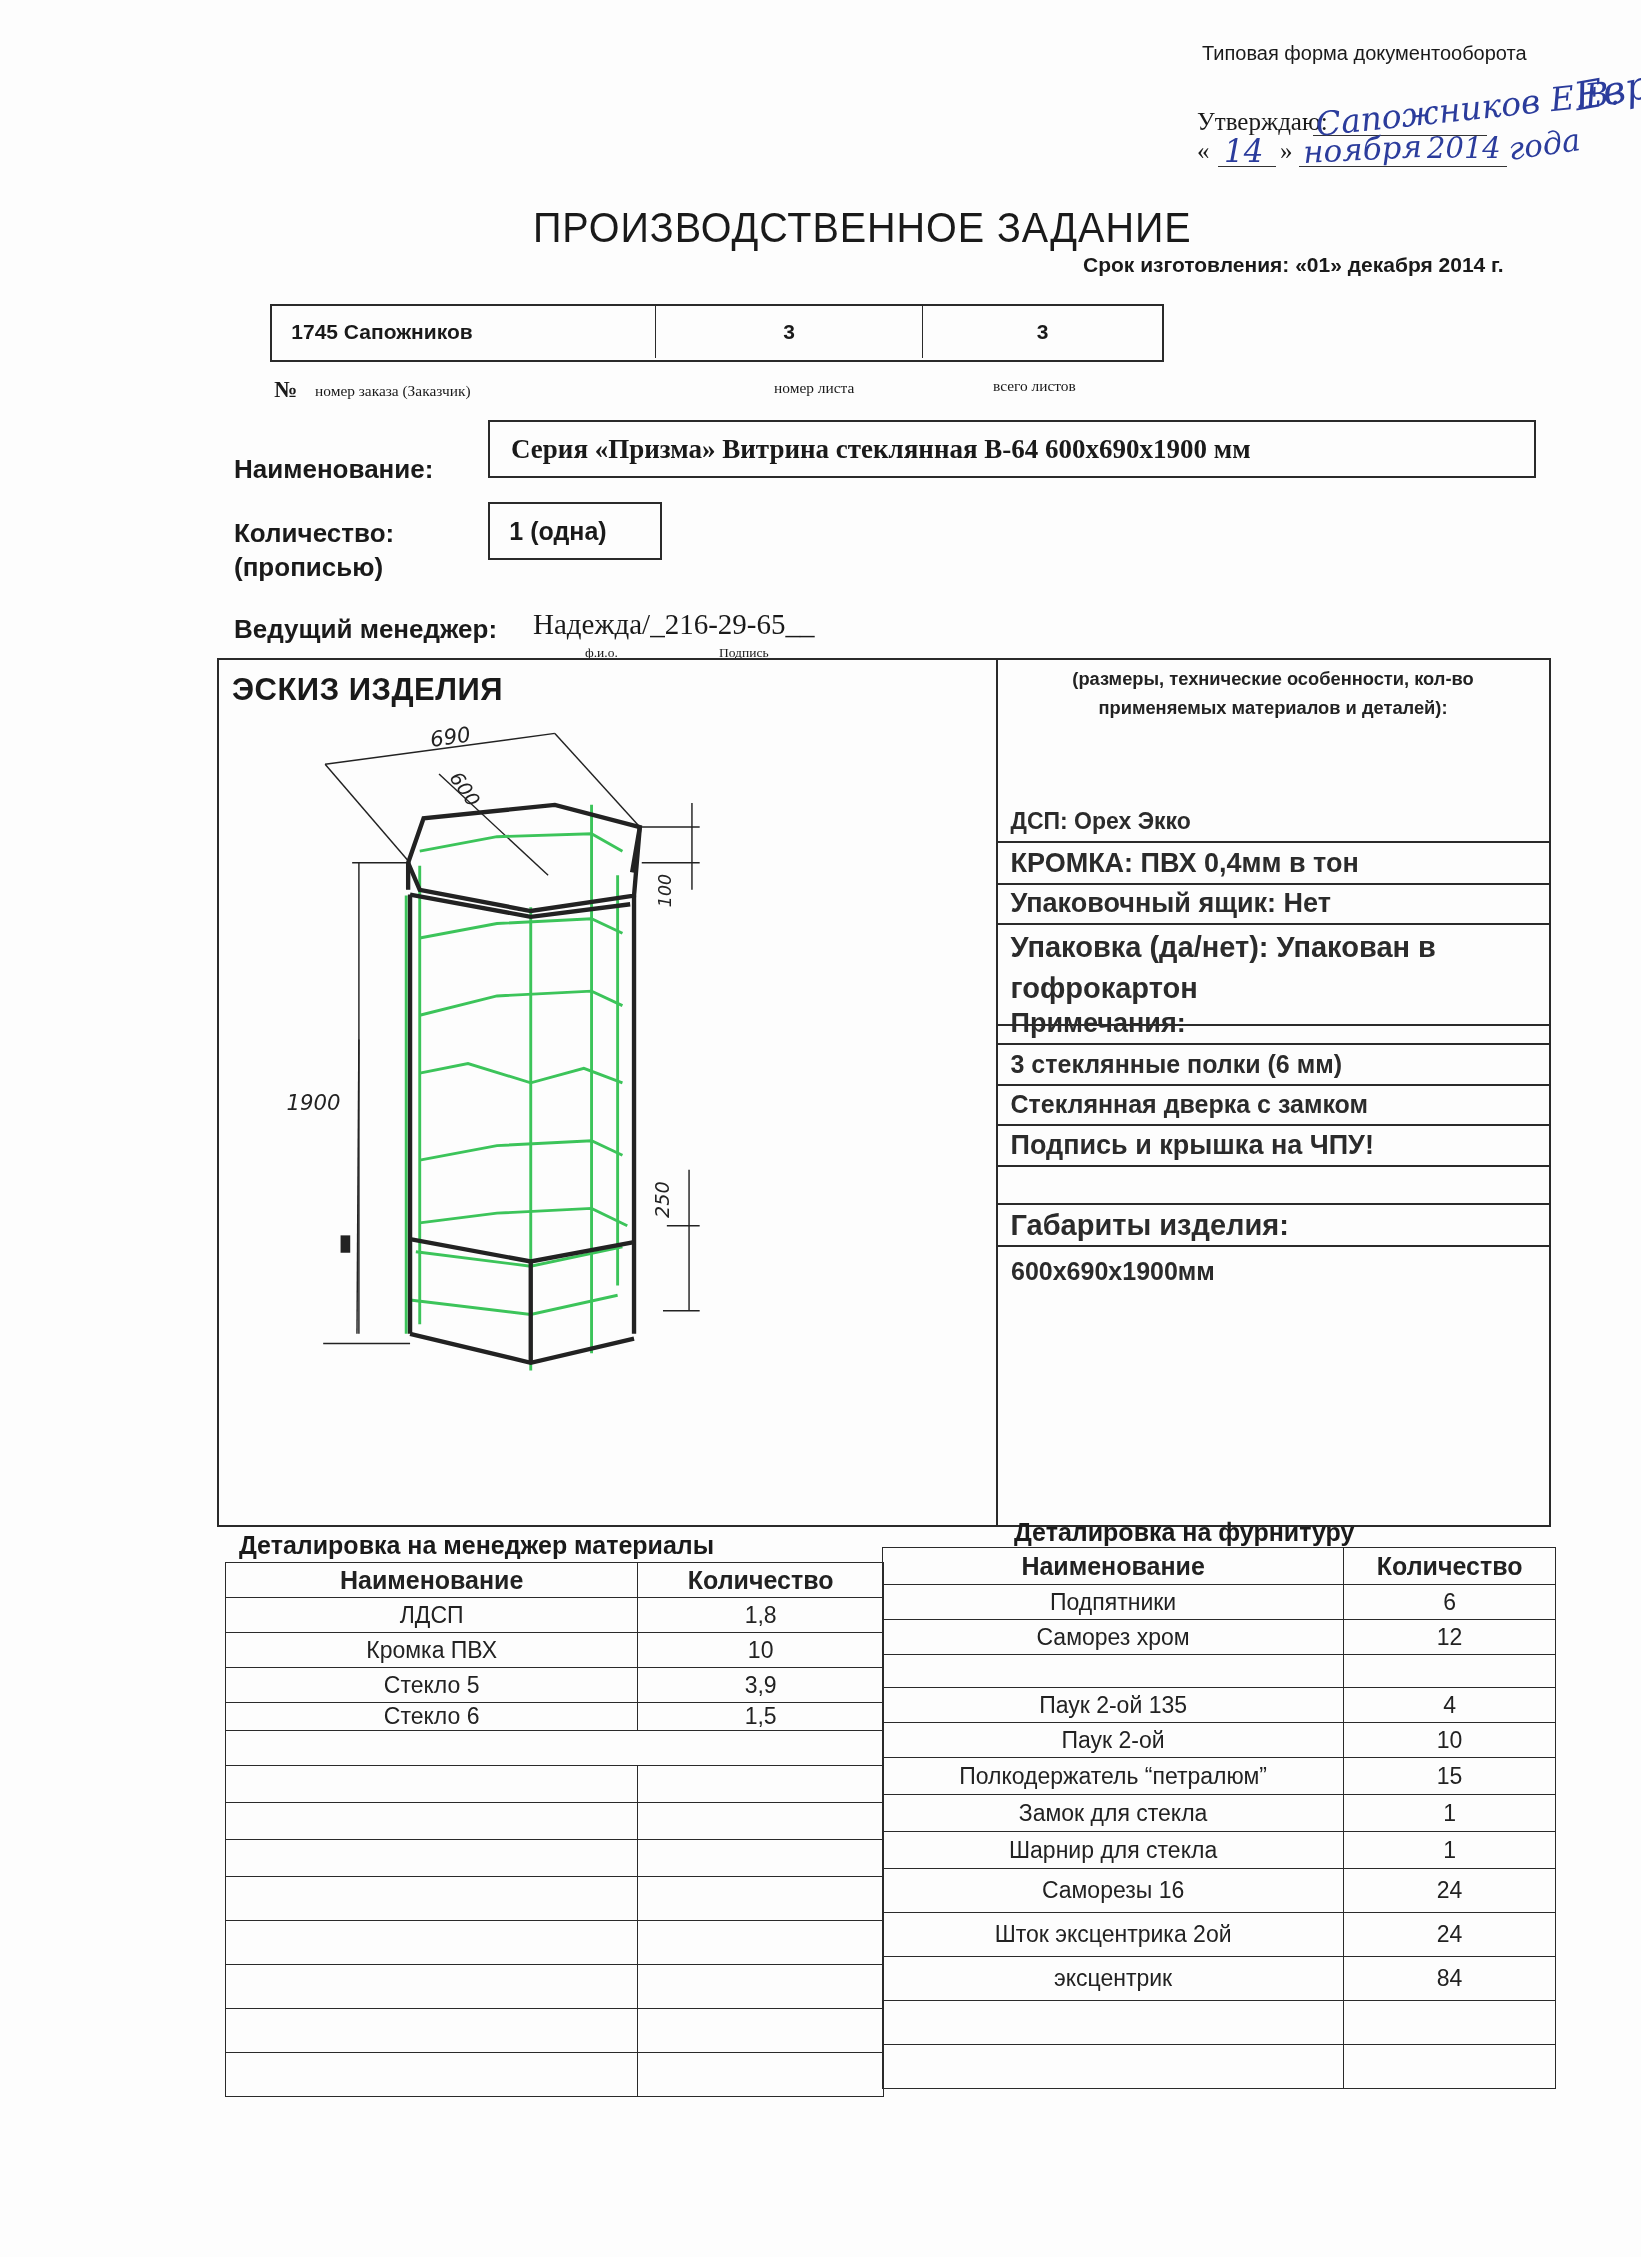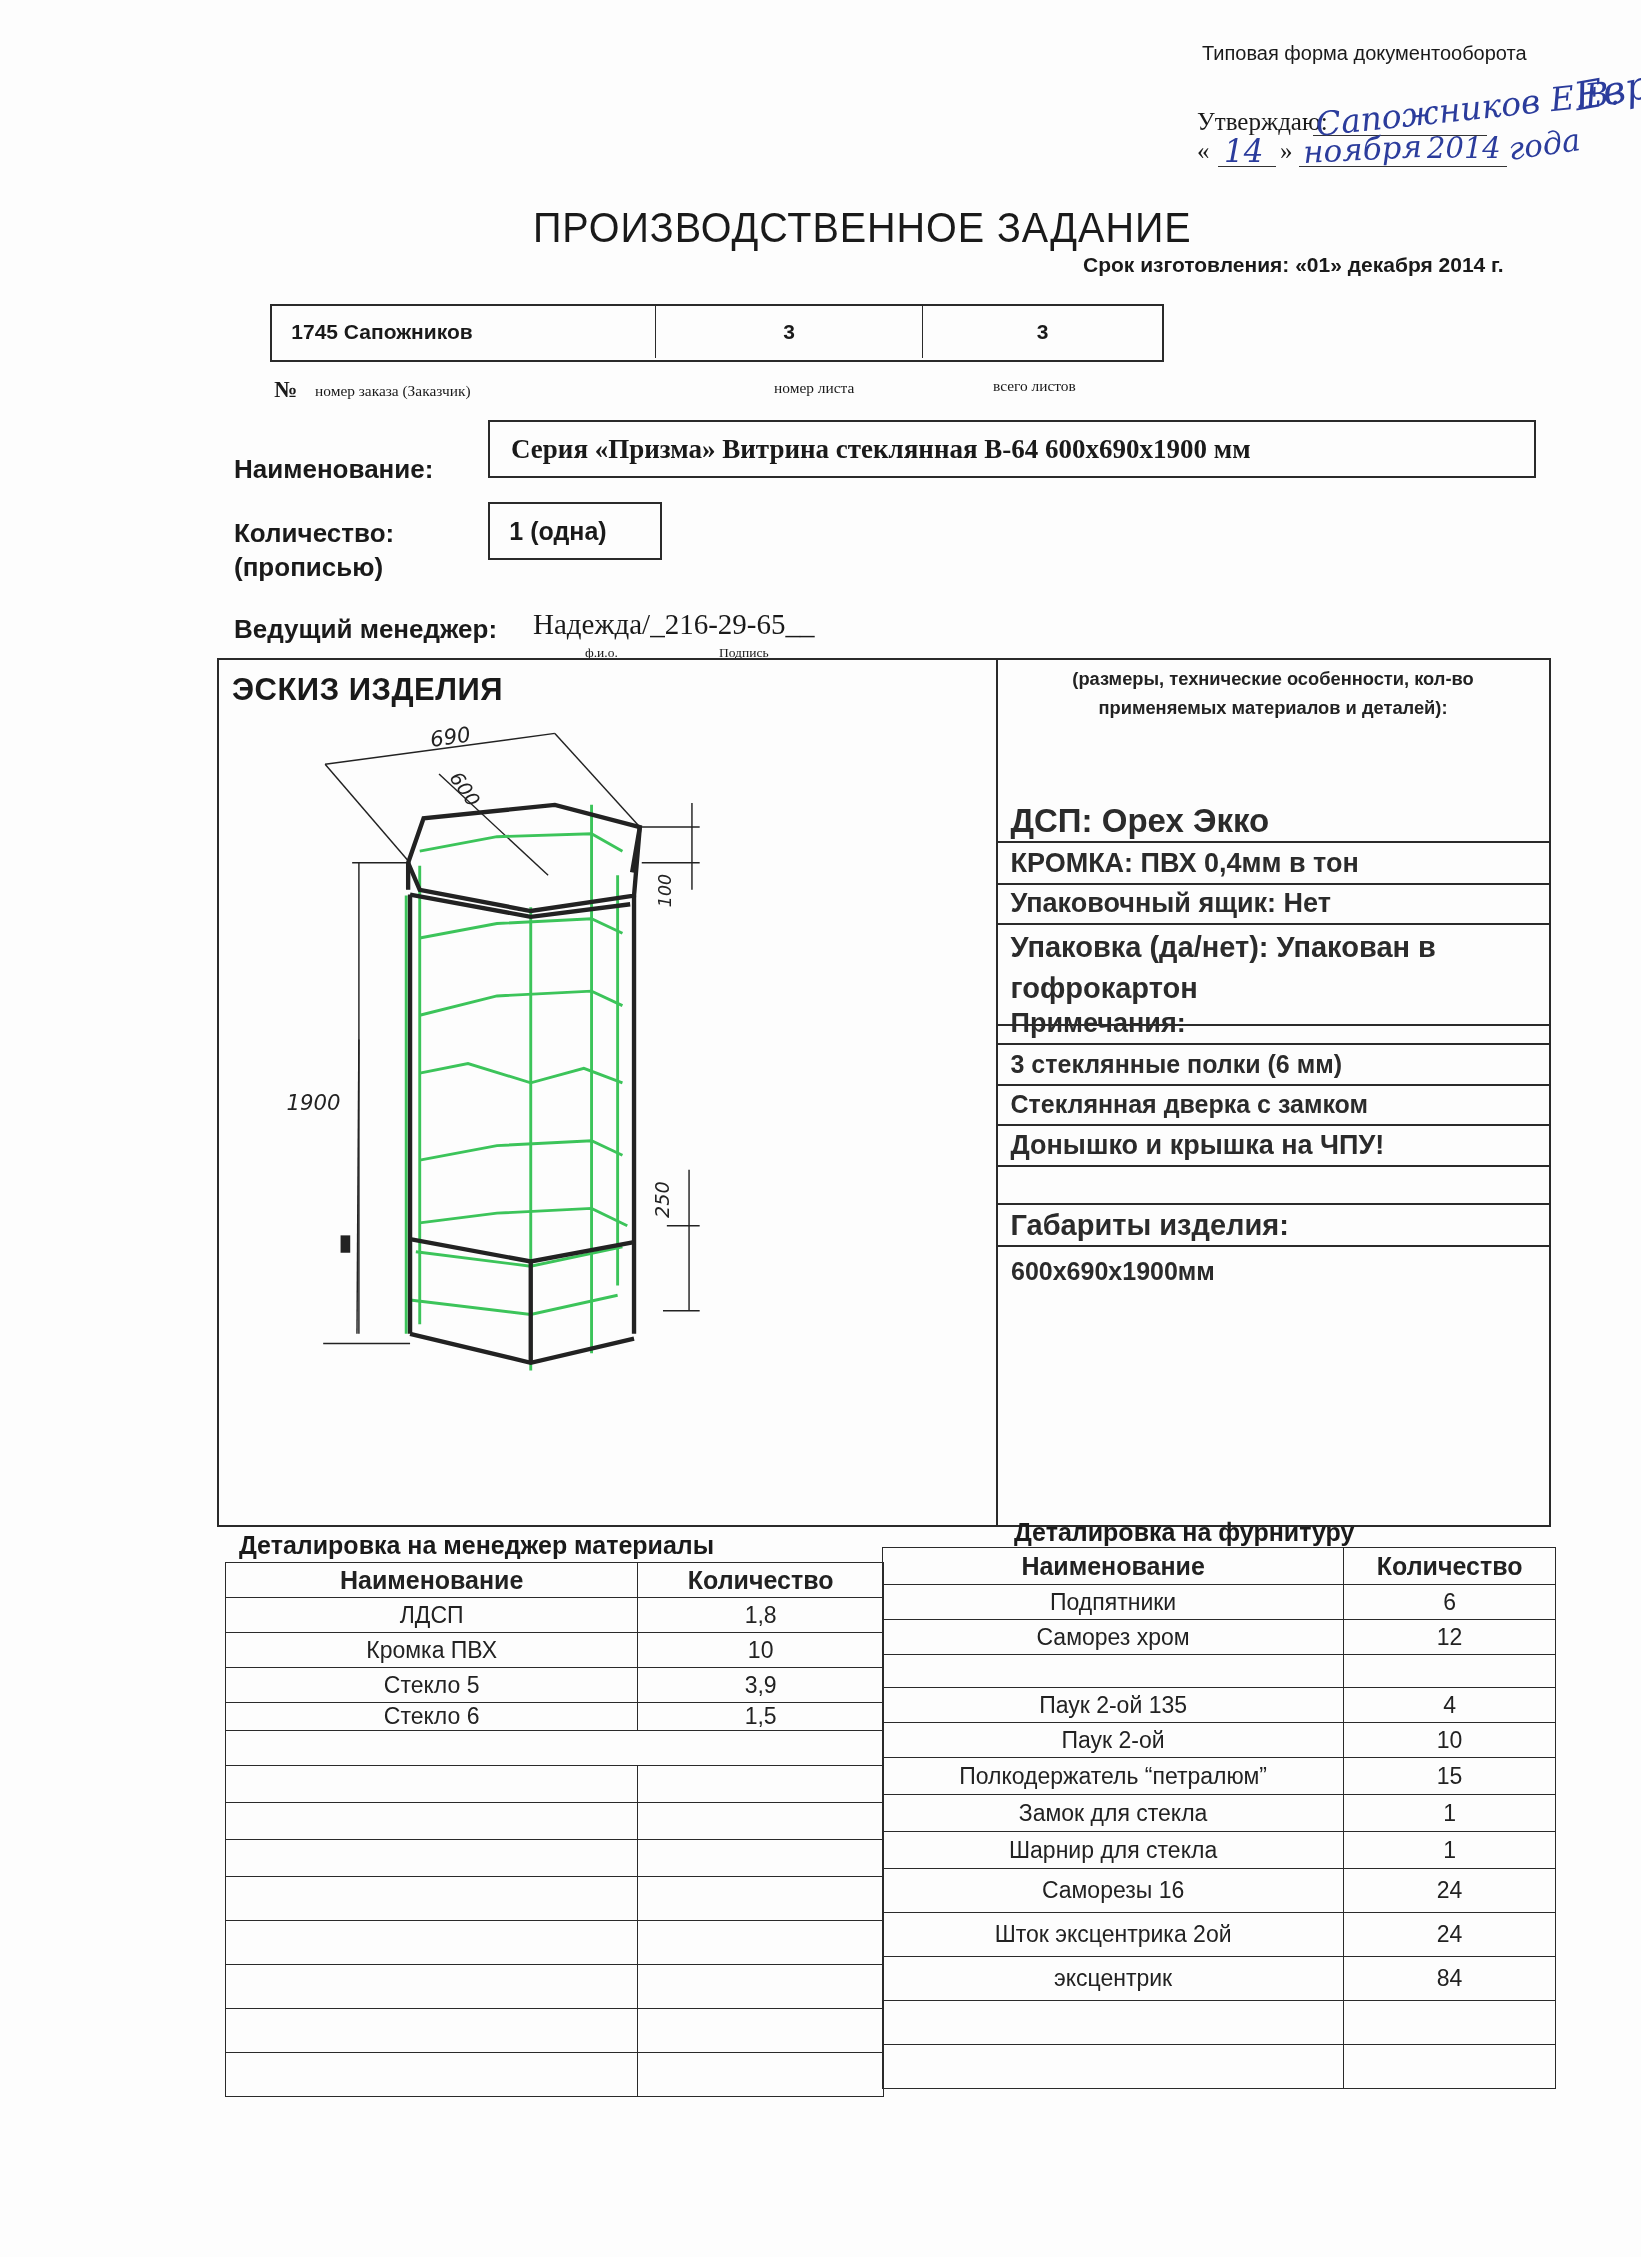--- a/index.html
+++ b/index.html
@@ -122,28 +122,28 @@
   <text x="240" y="124" font-size="20" font-style="italic" font-family="DejaVu Sans, sans-serif" fill="#222" transform="rotate(55 240 124)">600</text>
   <text x="72" y="468" font-size="22" font-style="italic" font-family="DejaVu Sans, sans-serif" fill="#222">1900</text>
   <text x="470" y="258" font-size="18" font-style="italic" font-family="DejaVu Sans, sans-serif" fill="#222" transform="rotate(-90 470 258)">100</text>
   <text x="468" y="580" font-size="20" font-style="italic" font-family="DejaVu Sans, sans-serif" fill="#222" transform="rotate(-90 468 580)">250</text>
 </svg>
 
 <div class="abs b" style="left:997px;top:664px;width:552px;text-align:center;font-size:18.3px;line-height:29px;color:#222;">
   <div>(размеры, технические особенности, кол-во</div>
   <div>применяемых материалов и деталей):</div>
 </div>
-<div class="desc-row" style="top:801px;height:42px;font-size:33px;">ДСП:   Орех Экко</div>
+<div class="desc-row" style="top:801px;height:42px;font-size:23px;">ДСП:   Орех Экко</div>
 <div class="desc-row" style="top:844px;height:41px;font-size:27px;">КРОМКА: ПВХ 0,4мм в тон</div>
 <div class="desc-row" style="top:884px;height:41px;font-size:27px;">Упаковочный ящик:  Нет</div>
 <div class="desc-row" style="top:925px;height:101px;font-size:29px;line-height:41px;align-items:flex-start;padding-top:1.9px;">Упаковка (да/нет): Упакован в гофрокартон</div>
 <div class="desc-row" style="top:1004px;height:41px;font-size:27px;">Примечания:</div>
 <div class="desc-row" style="top:1045px;height:41px;font-size:25px;">3 стеклянные полки (6 мм)</div>
 <div class="desc-row" style="top:1085px;height:41px;font-size:25px;">Стеклянная дверка с замком</div>
-<div class="desc-row" style="top:1126px;height:41px;font-size:27px;">Донышко и крышка на ЧПУ!</div>
+<div class="desc-row" style="top:1126px;height:41px;font-size:27px;">Подпись и крышка на ЧПУ!</div>
 <div class="desc-row" style="top:1166px;height:39px;font-size:25px;"></div>
 <div class="desc-row" style="top:1205px;height:42px;font-size:29px;">Габариты изделия:</div>
 <div class="abs b" style="left:1011px;top:1257px;font-size:25px;color:#2b2b2b;">600х690х1900мм</div>
 
 <div class="abs b" style="left:239px;top:1531px;font-size:25px;">Деталировка на менеджер материалы</div>
 <table class="grid" style="left:225px;top:1562px;width:659px;">
   <colgroup>
       <col style="width:413px">
       <col style="width:246px">
     </colgroup>

